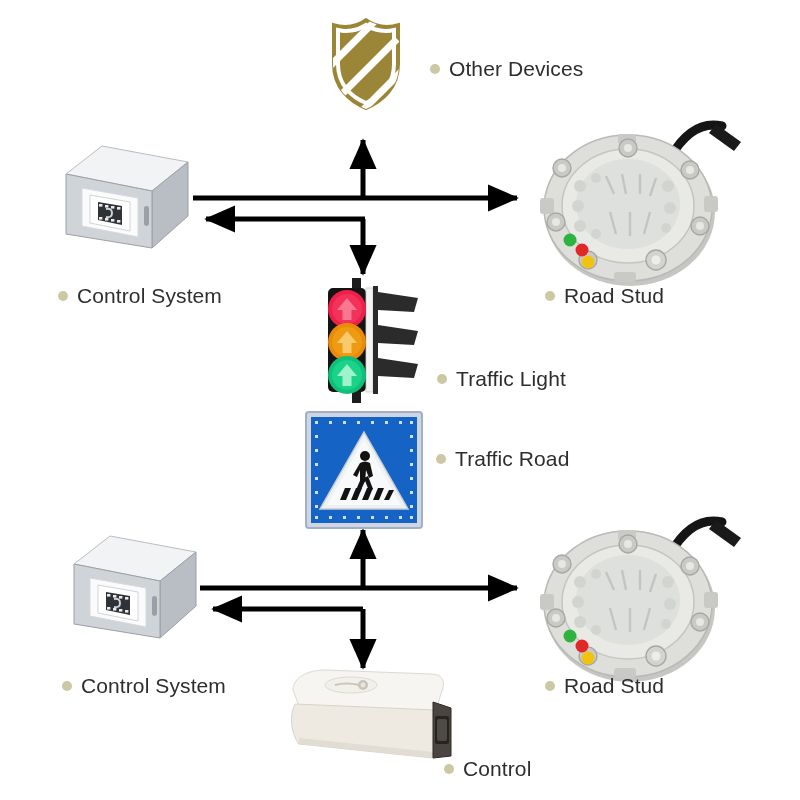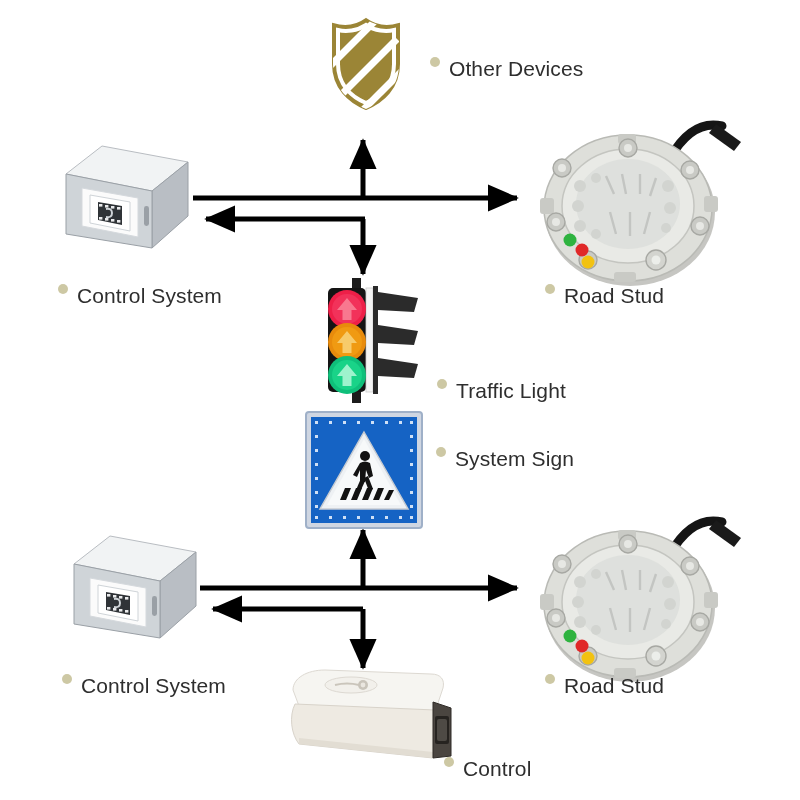--- a/index.html
+++ b/index.html
@@ -13,20 +13,21 @@
   #stage {
     position: relative;
     width: 800px;
     height: 800px;
     background: #ffffff;
     overflow: hidden;
   }
   .label {
     position: absolute;
     display: flex;
+    align-items: center;
     gap: 9px;
     white-space: nowrap;
     color: #2e2e2e;
     font-size: 21px;
     letter-spacing: .1px;
   }
   .label .dot {
     width: 10px;
     height: 10px;
     border-radius: 50%;
@@ -240,21 +241,21 @@
 
       <circle cx="37" cy="64" r="19" fill="#e88b0c"></circle>
       <circle cx="37" cy="64" r="15" fill="#f09a12"></circle>
       <path d="M37 53 L47 65 L41.5 65 L41.5 75 L32.5 75 L32.5 65 L27 65 Z" fill="#f7cb6b"></path>
 
       <circle cx="37" cy="97" r="19" fill="#0fbf7a"></circle>
       <circle cx="37" cy="97" r="15" fill="#19d388"></circle>
       <path d="M37 86 L47 98 L41.5 98 L41.5 108 L32.5 108 L32.5 98 L27 98 Z" fill="#9ef3cd"></path>
     </svg>
   </div>
-  <div class="label" style="left:437px; top:379px;">
+  <div class="label" style="left:437px; top:367px;">
     <span class="dot"></span>
     <span>Traffic Light</span>
   </div>
 
   <div class="tsign" style="left:304px; top:410px;">
     <svg width="120" height="122" viewBox="0 0 120 122">
       <rect x="2" y="2" width="116" height="116" rx="3" fill="#cfd6e2" stroke="#9fb0c8" stroke-width="2"></rect>
       <rect x="7" y="7" width="106" height="106" fill="#1563c4"></rect>
 
       <g fill="#cfe0f6">
@@ -302,21 +303,21 @@
         <path d="M36 90 L41 78 L47 78 L42 90 Z"></path>
         <path d="M47 90 L52 78 L58 78 L53 90 Z"></path>
         <path d="M58 90 L63 78 L69 78 L64 90 Z"></path>
         <path d="M69 90 L74 78 L80 78 L75 90 Z"></path>
         <path d="M80 90 L85 80 L90 80 L85 90 Z"></path>
       </g>
     </svg>
   </div>
   <div class="label" style="left:436px; top:447px;">
     <span class="dot"></span>
-    <span>System Sign</span>
+    <span>Traffic Road</span>
   </div>
 
   <div class="cab" style="left:68px; top:528px;">
     <svg width="132" height="122" viewBox="0 0 132 122">
       <path d="M6 36 L42 8 L128 24 L92 53 Z" fill="#f1f3f4" stroke="#b9bdc2" stroke-width="1"></path>
       <path d="M92 53 L128 24 L128 78 L92 110 Z" fill="#b9bec4" stroke="#9aa0a6" stroke-width="1"></path>
       <path d="M6 36 L92 53 L92 110 L6 96 Z" fill="#cfd4d8" stroke="#9aa0a6" stroke-width="1"></path>
       <path d="M22 50 L78 60 L78 99 L22 88 Z" fill="#fbfbfb" stroke="#d5d9dd" stroke-width="1"></path>
       <path d="M30 57 L70 64 L70 93 L30 85 Z" fill="#ffffff" stroke="#cfd4d8" stroke-width="1"></path>
       <path d="M38 64 L62 68 L62 87 L38 82 Z" fill="#2f3337"></path>

